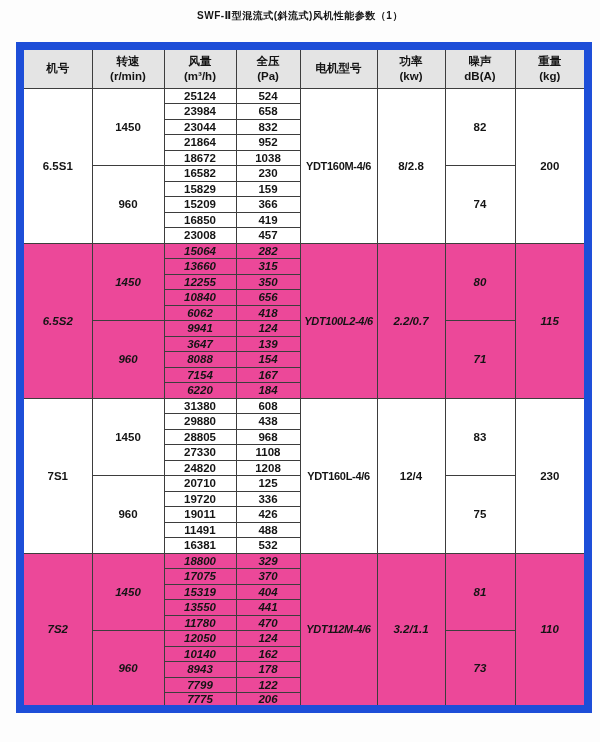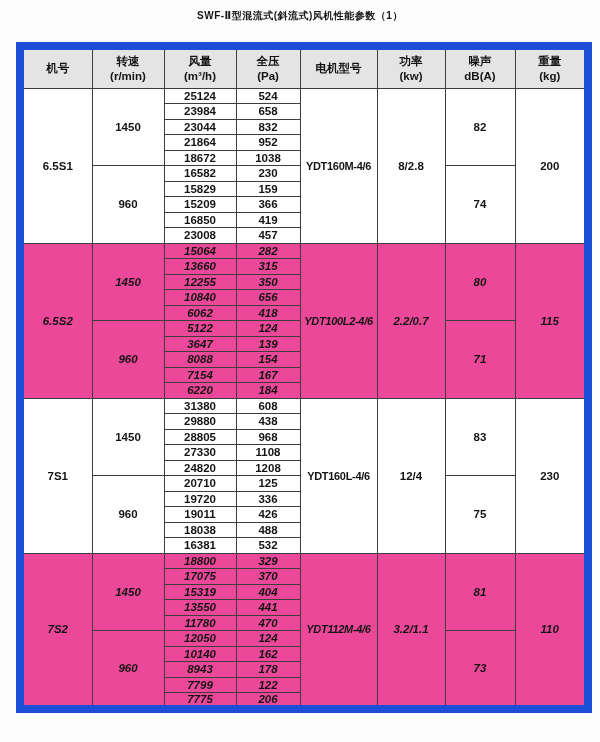--- a/index.html
+++ b/index.html
@@ -156,21 +156,21 @@
         <tr class="shaded">
           <td class="flow">10840</td>
           <td class="pressure">656</td>
         </tr>
         <tr class="shaded">
           <td class="flow">6062</td>
           <td class="pressure">418</td>
         </tr>
         <tr class="shaded">
           <td class="speed" rowspan="5">960</td>
-          <td class="flow">5122</td>
+          <td class="flow">9941</td>
           <td class="pressure">124</td>
           <td class="noise" rowspan="5">71</td>
         </tr>
         <tr class="shaded">
           <td class="flow">3647</td>
           <td class="pressure">139</td>
         </tr>
         <tr class="shaded">
           <td class="flow">8088</td>
           <td class="pressure">154</td>
@@ -217,21 +217,21 @@
         </tr>
         <tr>
           <td class="flow">19720</td>
           <td class="pressure">336</td>
         </tr>
         <tr>
           <td class="flow">19011</td>
           <td class="pressure">426</td>
         </tr>
         <tr>
-          <td class="flow">18038</td>
+          <td class="flow">11491</td>
           <td class="pressure">488</td>
         </tr>
         <tr>
           <td class="flow">16381</td>
           <td class="pressure">532</td>
         </tr>
         <tr class="shaded">
           <td class="machine" rowspan="10">7S2</td>
           <td class="speed" rowspan="5">1450</td>
           <td class="flow">18800</td>

